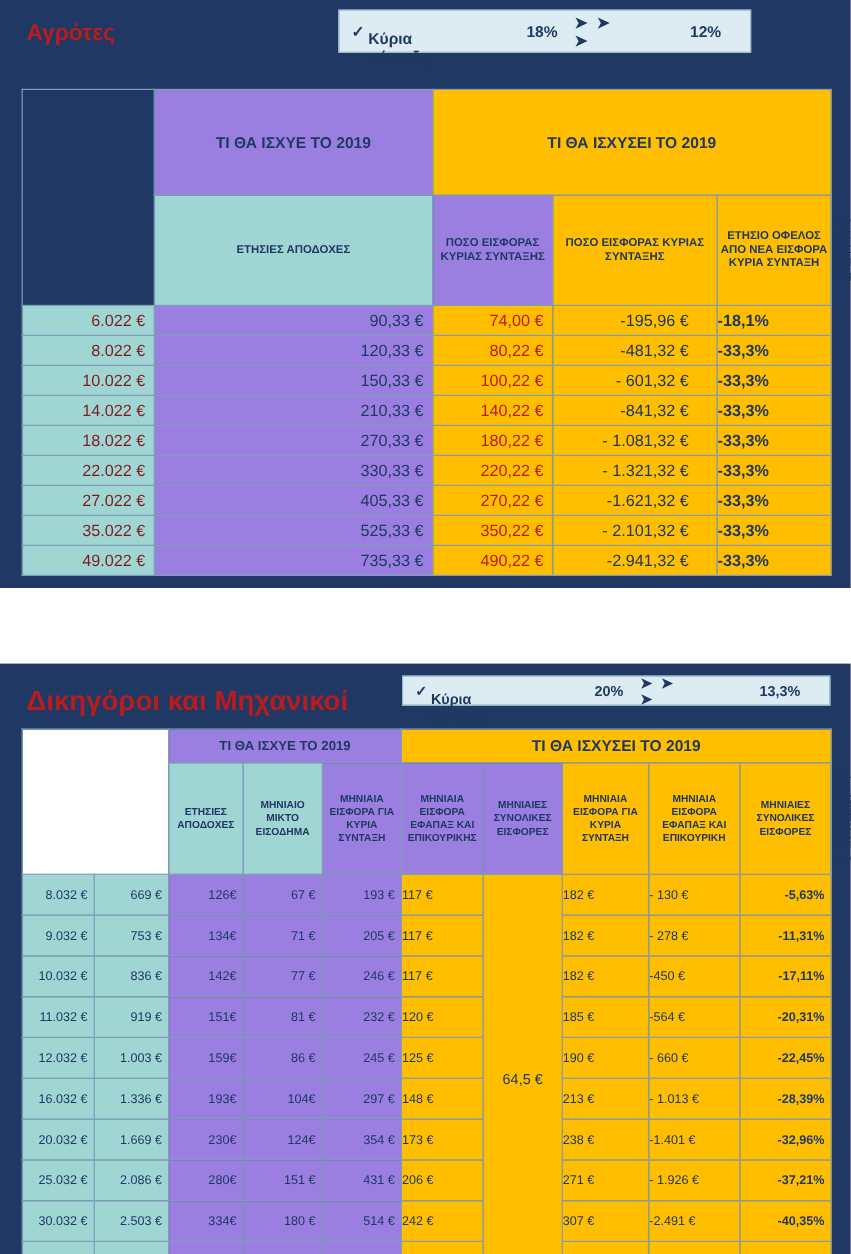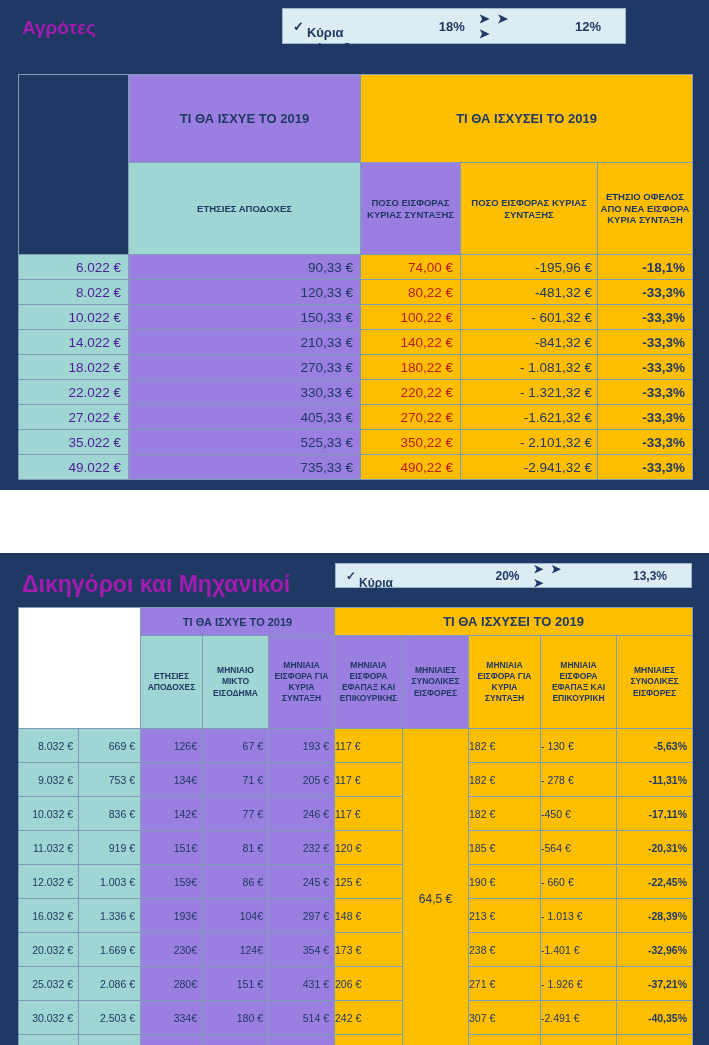--- a/index.html
+++ b/index.html
@@ -20,21 +20,21 @@
     background: #1f3864;
     position: absolute;
     left: 0;
     width: 709px;
     box-sizing: border-box;
   }
   #panel-farmers { top: 0; height: 490px; }
   #panel-lawyers { top: 553px; height: 492px; }
 
   .panel-title {
-    color: #a21caf;
+    color: #b91c1c;
     font-weight: bold;
     font-size: 19px;
     position: absolute;
   }
   #farmers-title { left: 22px; top: 17px; }
   #lawyers-title { left: 22px; top: 571px; font-size: 23px; }
 
   .legend {
     position: absolute;
     background: #ddebf2;
@@ -109,25 +109,25 @@
   #farmers-table .sub-orange {
     background: #ffbf00;
     color: #1f3864;
     font-weight: bold;
     font-size: 9.5px;
     text-align: center;
     vertical-align: middle;
     padding: 2px;
     line-height: 1.25;
   }
-  #farmers-table td.c1 { background: #9fd5d2; color: #4c1d95; font-size: 13.5px; text-align: right; padding-right: 7px; height: 25px; }
+  #farmers-table td.c1 { background: #9fd5d2; color: #7f1d1d; font-size: 13.5px; text-align: right; padding-right: 7px; height: 25px; }
   #farmers-table td.c2 { background: #9a7fe0; color: #1f3864; font-size: 13.5px; text-align: right; padding-right: 7px; }
   #farmers-table td.c3 { background: #ffbf00; color: #b91c1c; font-size: 13.5px; text-align: right; padding-right: 7px; }
-  #farmers-table td.c4 { background: #ffbf00; color: #1f3864; font-size: 13.5px; text-align: right; padding-right: 5px; }
-  #farmers-table td.c5 { background: #ffbf00; color: #1f3864; font-size: 13.5px; text-align: right; padding-right: 7px; font-weight: bold; }
+  #farmers-table td.c4 { background: #ffbf00; color: #1f3864; font-size: 13.5px; text-align: right; padding-right: 23px; }
+  #farmers-table td.c5 { background: #ffbf00; color: #1f3864; font-size: 13.5px; text-align: left; padding-right: 7px; font-weight: bold; }
 
   
   #lawyers-table { left: 18px; top: 607px; width: 674px; }
   #lawyers-table .white-corner { background: #ffffff; }
   #lawyers-table .hdr-purple {
     background: #9a7fe0; color: #1f3864; font-weight: bold;
     font-size: 11px; text-align: center; vertical-align: middle;
   }
   #lawyers-table .hdr-orange {
     background: #ffbf00; color: #1f3864; font-weight: bold;

